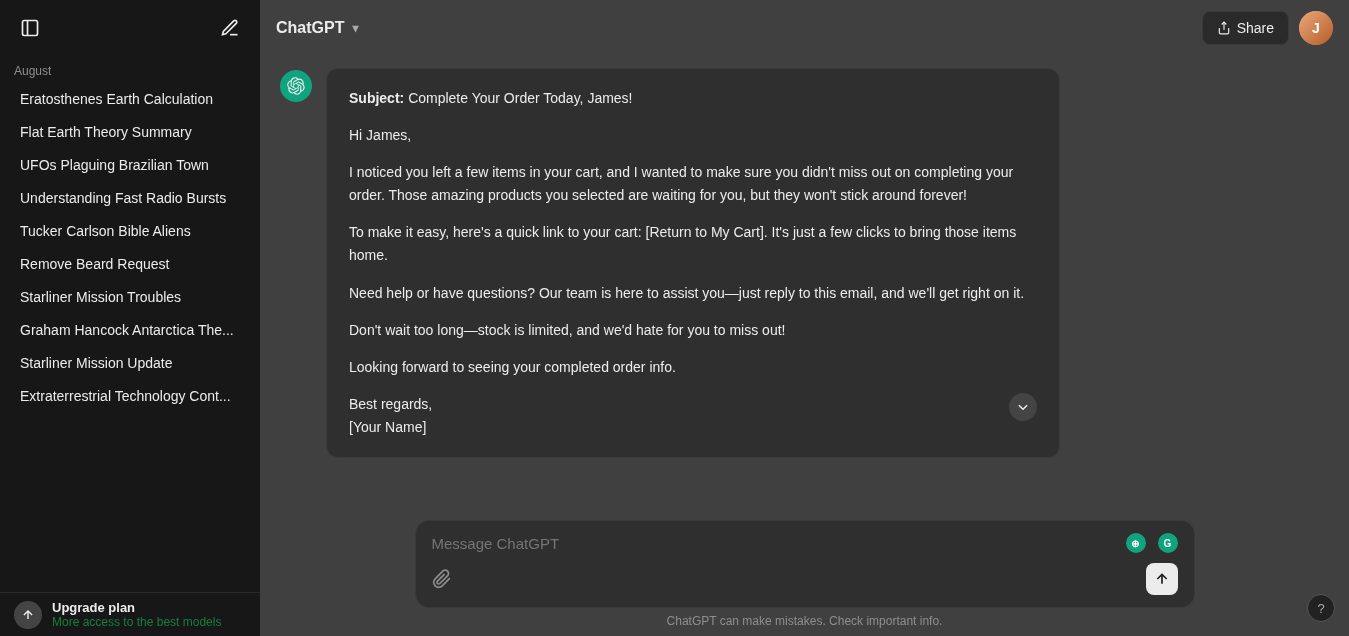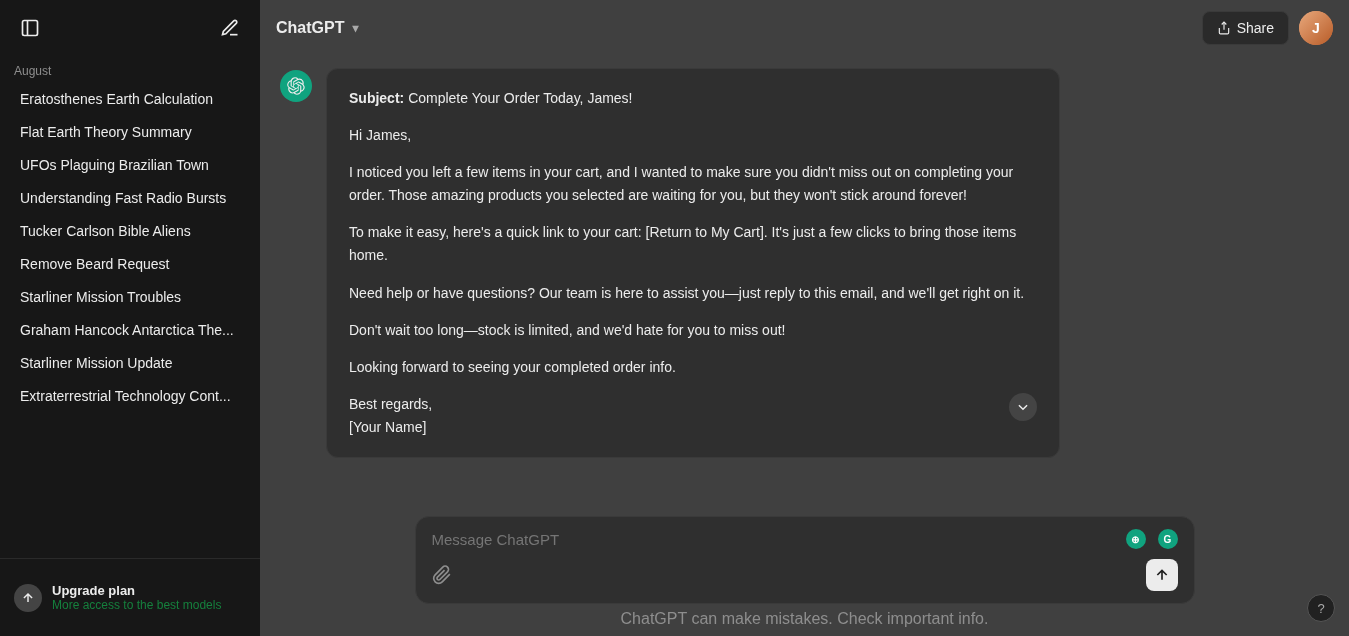--- a/index.html
+++ b/index.html
@@ -65,21 +65,21 @@
       cursor: pointer;
       white-space: nowrap;
       overflow: hidden;
       text-overflow: ellipsis;
       border-radius: 6px;
       margin: 1px 6px;
     }
 
     .sidebar-footer {
       border-top: 1px solid #2a2a2a;
-      padding: 24px 14px;
+      padding: 7px 14px;
       display: flex;
       align-items: center;
       gap: 10px;
       cursor: pointer;
     }
     .sidebar-footer-icon {
       width: 28px;
       height: 28px;
       background: #444;
       border-radius: 50%;
@@ -273,21 +273,21 @@
       border-radius: 8px;
       cursor: pointer;
       display: flex;
       align-items: center;
       justify-content: center;
       color: #212121;
       font-size: 16px;
     }
 
     .disclaimer {
-      font-size: 16px;
+      font-size: 12px;
       color: #8e8e8e;
       text-align: center;
       margin-top: 6px;
     }
 
     
     .green-icon {
       width: 20px;
       height: 20px;
       border-radius: 50%;

